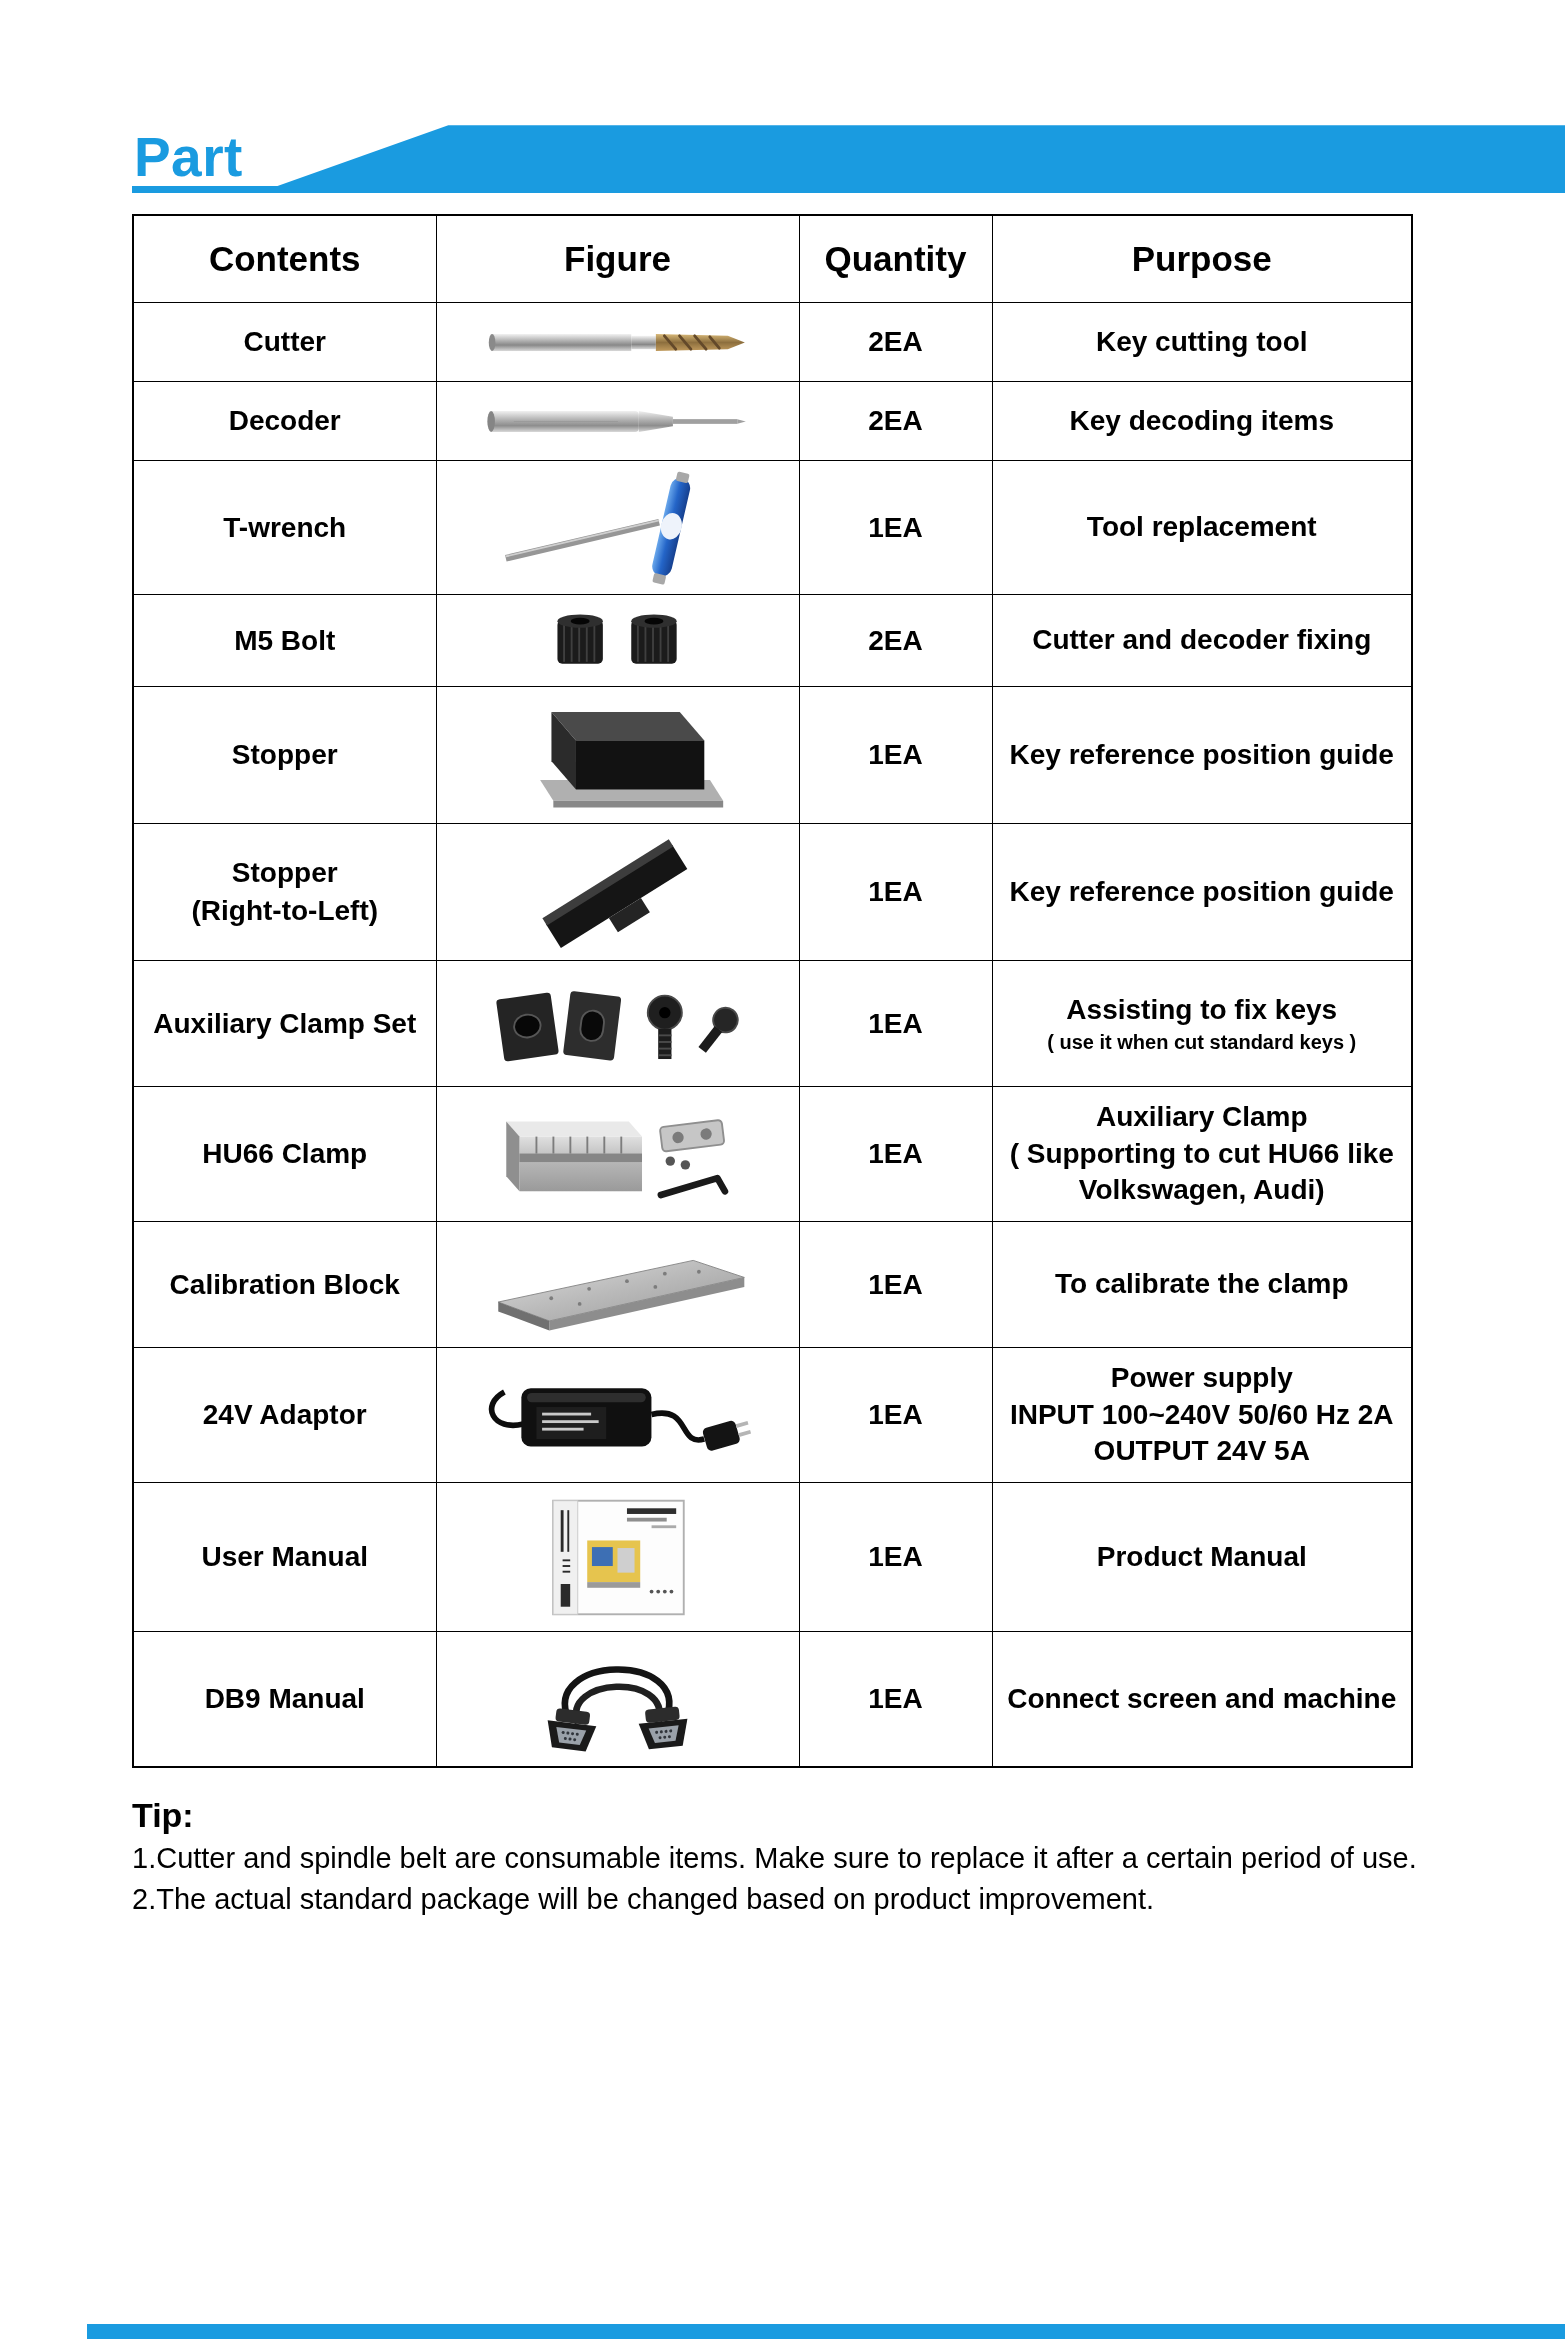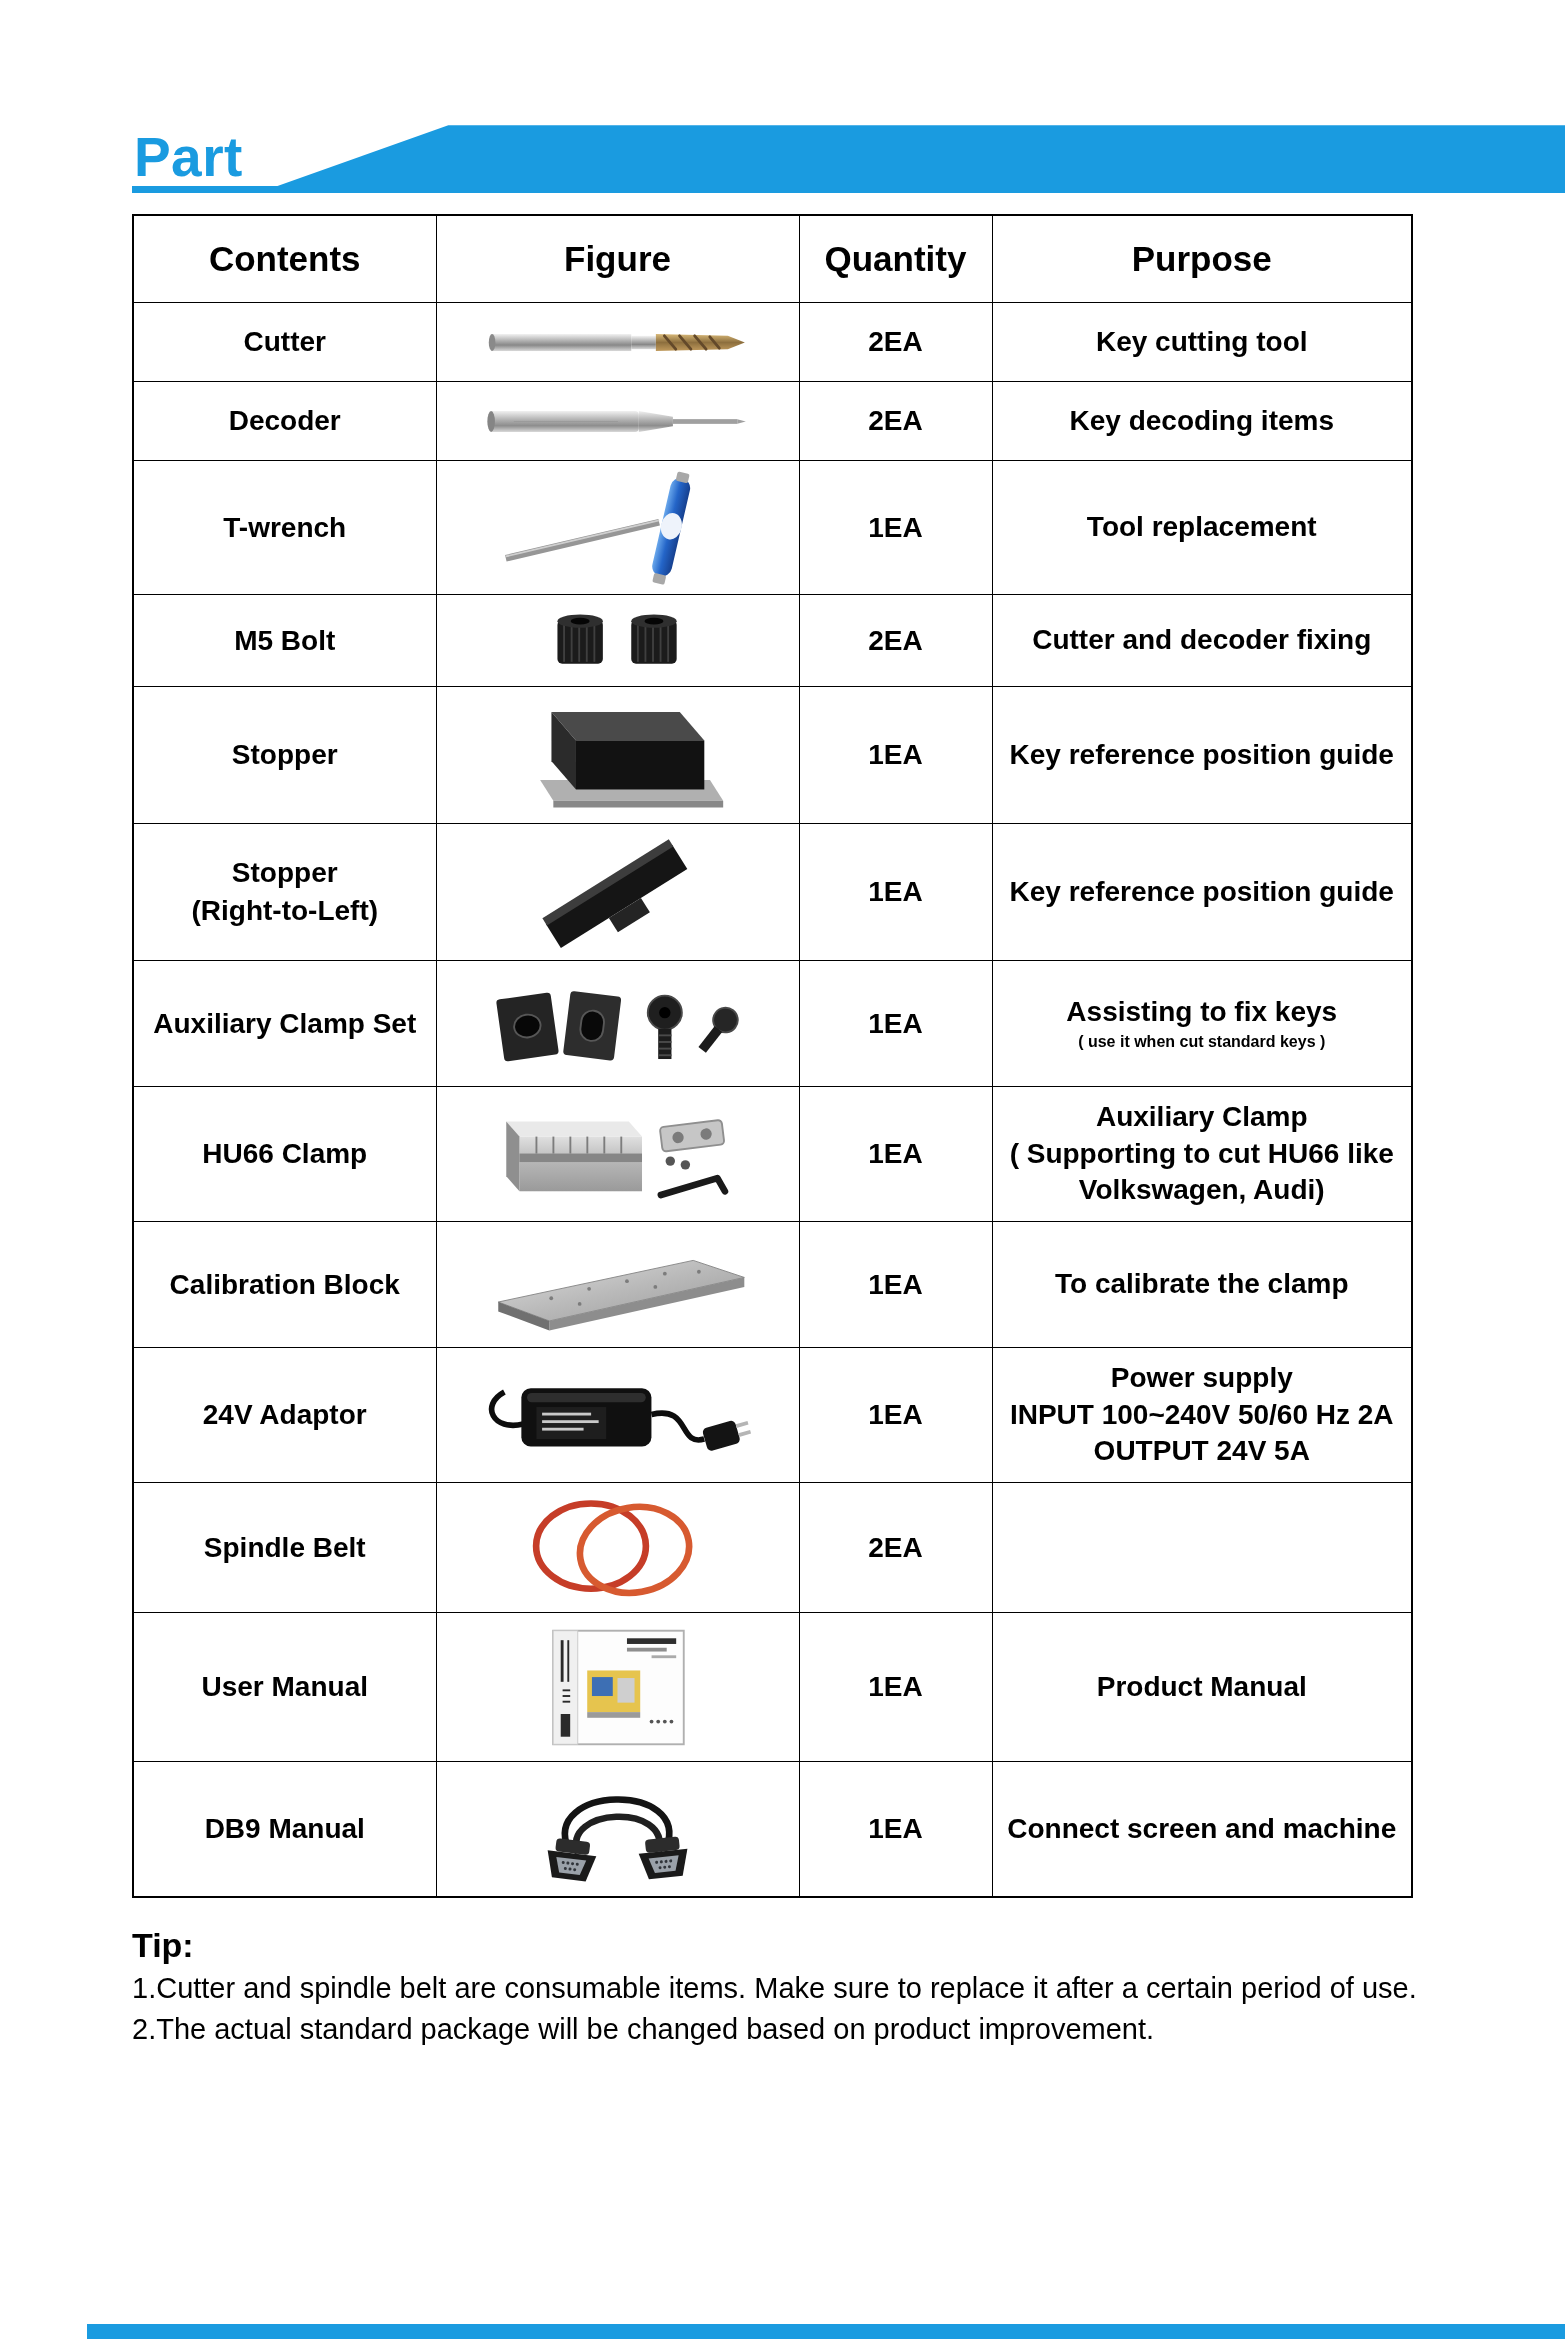--- a/index.html
+++ b/index.html
@@ -17,21 +17,21 @@
     clip-path:polygon(0 100%, 13.5% 0, 100% 0, 100% 100%);}
   
   .content{position:absolute;top:214px;left:132px;width:1279px;}
   table.parts{border-collapse:collapse;table-layout:fixed;width:1279px;border:2.8px solid #000;}
   .parts th,.parts td{border:1.9px solid #000;}
   .parts th{font-size:35px;font-weight:700;padding:23px 7.6px;text-align:center;}
   .parts td{text-align:center;vertical-align:middle;padding:9.5px 11.4px;font-size:28px;font-weight:bold;}
   td.contents div{line-height:1.35;}
   td.figure .fig{display:flex;justify-content:center;align-items:center;}
   td.purpose .p-line{line-height:1.32;}
-  td.purpose .p-line.small{font-size:16px;}
+  td.purpose .p-line.small{font-size:20px;}
   
   .tip{margin-top:24.6px;width:1295px;}
   .tip-title{font-size:34px;font-weight:700;line-height:1.35;}
   .tip-line{font-size:29px;line-height:1.4;text-align:justify;}
   
   .footer-bar{position:absolute;left:87px;right:0;bottom:7.6px;height:15px;background:var(--accent);}
 </style>
 </head>
 <body>
 
@@ -399,37 +399,20 @@
               <div>1EA</div>
             </td>
             <td class="purpose">
               <div class="p-line">Power supply</div>
               <div class="p-line">INPUT 100~240V 50/60 Hz 2A</div>
               <div class="p-line">OUTPUT 24V 5A</div>
             </td>
           </tr>
           <tr>
             <td class="contents">
-              <div>Spindle Belt</div>
-            </td>
-            <td class="figure">
-              <div class="fig">
-                <svg width="265" height="110" viewBox="0 0 280 116">
-                  <ellipse cx="112" cy="56" rx="58" ry="45" fill="none" stroke="#c63d28" stroke-width="7"></ellipse>
-                  <ellipse cx="158" cy="60" rx="58" ry="45" fill="none" stroke="#d75a30" stroke-width="7" transform="rotate(-10 158 60)"></ellipse>
-                </svg>
-              </div>
-            </td>
-            <td class="qty">
-              <div>2EA</div>
-            </td>
-            <td class="purpose"></td>
-          </tr>
-          <tr>
-            <td class="contents">
               <div>User Manual</div>
             </td>
             <td class="figure">
               <div class="fig">
                 <svg width="265" height="129" viewBox="0 0 280 136">
                   <rect x="72" y="8" width="138" height="120" fill="#fdfdfd" stroke="#b0b0b0" stroke-width="2"></rect>
                   <rect x="72" y="8" width="26" height="120" fill="#f0f0f0" stroke="#c9c9c9" stroke-width="1"></rect>
                   <g fill="#2a2a2a">
                     <rect x="80" y="18" width="3" height="44"></rect>
                     <rect x="87" y="18" width="2" height="44"></rect>

